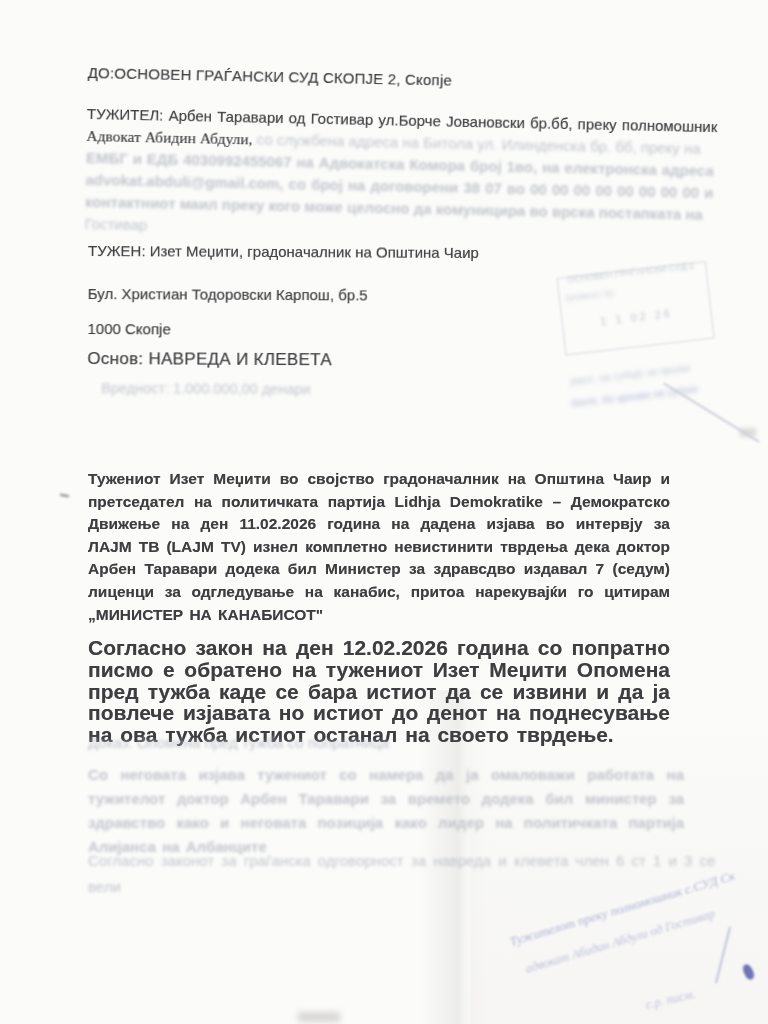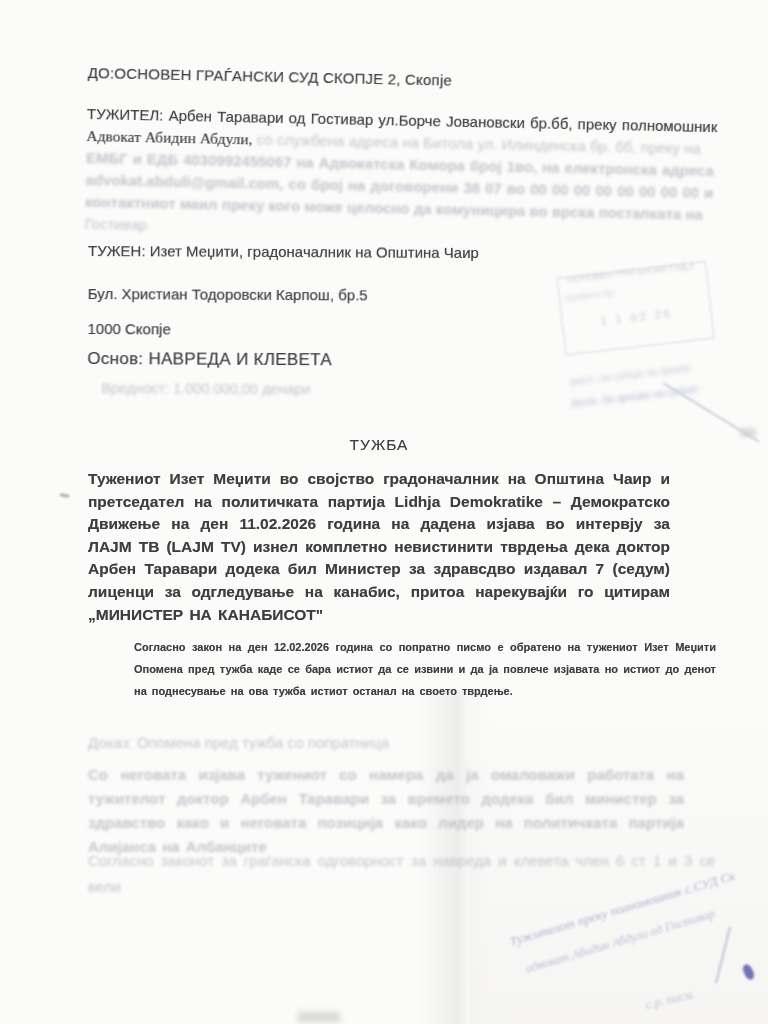--- a/index.html
+++ b/index.html
@@ -43,21 +43,21 @@
        transform:rotate(.3deg);transform-origin:0 0;}
   .def .l2{margin-top:21px;}
   .def .l3{margin-top:13px;}
   .def .basis{margin-top:8px;font-size:17px;letter-spacing:.3px;}
   .def .value{margin-top:7px;padding-left:14px;font-size:14.5px;}
 
   
   .title{left:88px;top:436px;width:582px;text-align:center;font-size:15.5px;letter-spacing:1px;}
   .p1{left:88px;top:468px;width:582px;font-size:15.5px;line-height:22.6px;word-spacing:2px;}
   .ev1{left:88px;top:604px;font-size:15.5px;}
-  .p2{left:88px;top:637px;width:582px;font-size:11px;line-height:21.8px;word-spacing:2px;margin-left:46px;}
+  .p2{left:88px;top:637px;width:582px;font-size:21px;line-height:21.8px;word-spacing:2px;}
   .ev2{left:88px;top:734px;font-size:15px;}
   .p3{left:88px;top:763px;width:596px;font-size:15px;line-height:24px;word-spacing:2px;}
   .p4a{left:88px;top:852px;width:620px;font-size:15px;white-space:nowrap;word-spacing:3px;}
   .p4b{left:88px;top:878px;font-size:15px;}
 
   
   .stamp{left:556px;top:272px;width:172px;height:210px;
          transform:rotate(-6.5deg);transform-origin:0 0;}
   .stamp .box{position:absolute;left:0;top:6px;width:148px;height:76px;
               border:1px solid rgba(150,155,165,.35);filter:blur(.8px);}
@@ -131,21 +131,20 @@
   </div>
 
   <div class="abs def">
     <p class="print">ТУЖЕН: Изет Меџити, градоначалник на Општина Чаир</p>
     <p class="print l2">Бул. Христиан Тодоровски Карпош, бр.5</p>
     <p class="print l3">1000 Скопје</p>
     <p class="print basis">Основ: НАВРЕДА И КЛЕВЕТА</p>
     <p class="faded value">Вредност: 1.000.000,00 денари</p>
   </div>
 
-  <p class="abs print title">ТУЖБА</p>
 
   <p class="abs print j p1">Тужениот Изет Меџити во својство градоначалник на Општина Чаир и претседател на политичката партија Lidhja Demokratike – Демократско Движење на ден 11.02.2026 година на дадена изјава во интервју за ЛАЈМ ТВ (LAJM TV) изнел комплетно невистинити тврдења дека доктор Арбен Таравари додека бил Министер за здравсдво издавал 7 (седум) лиценци за одгледување на канабис, притоа нарекувајќи го цитирам „МИНИСТЕР НА КАНАБИСОТ"</p>
 
 
   <p class="abs print j p2">Согласно закон на ден 12.02.2026 година со попратно писмо е обратено на тужениот Изет Меџити Опомена пред тужба каде се бара истиот да се извини и да ја повлече изјавата но истиот до денот на поднесување на ова тужба истиот останал на своето тврдење.</p>
 
   <p class="abs faded ev2">Доказ: Опомена пред тужба со попратница</p>
 
   <p class="abs faded j p3">Со неговата изјава тужениот со намера да ја омаловажи работата на тужителот доктор Арбен Таравари за времето додека бил министер за здравство како и неговата позиција како лидер на политичката партија Алијанса на Албанците</p>
 

